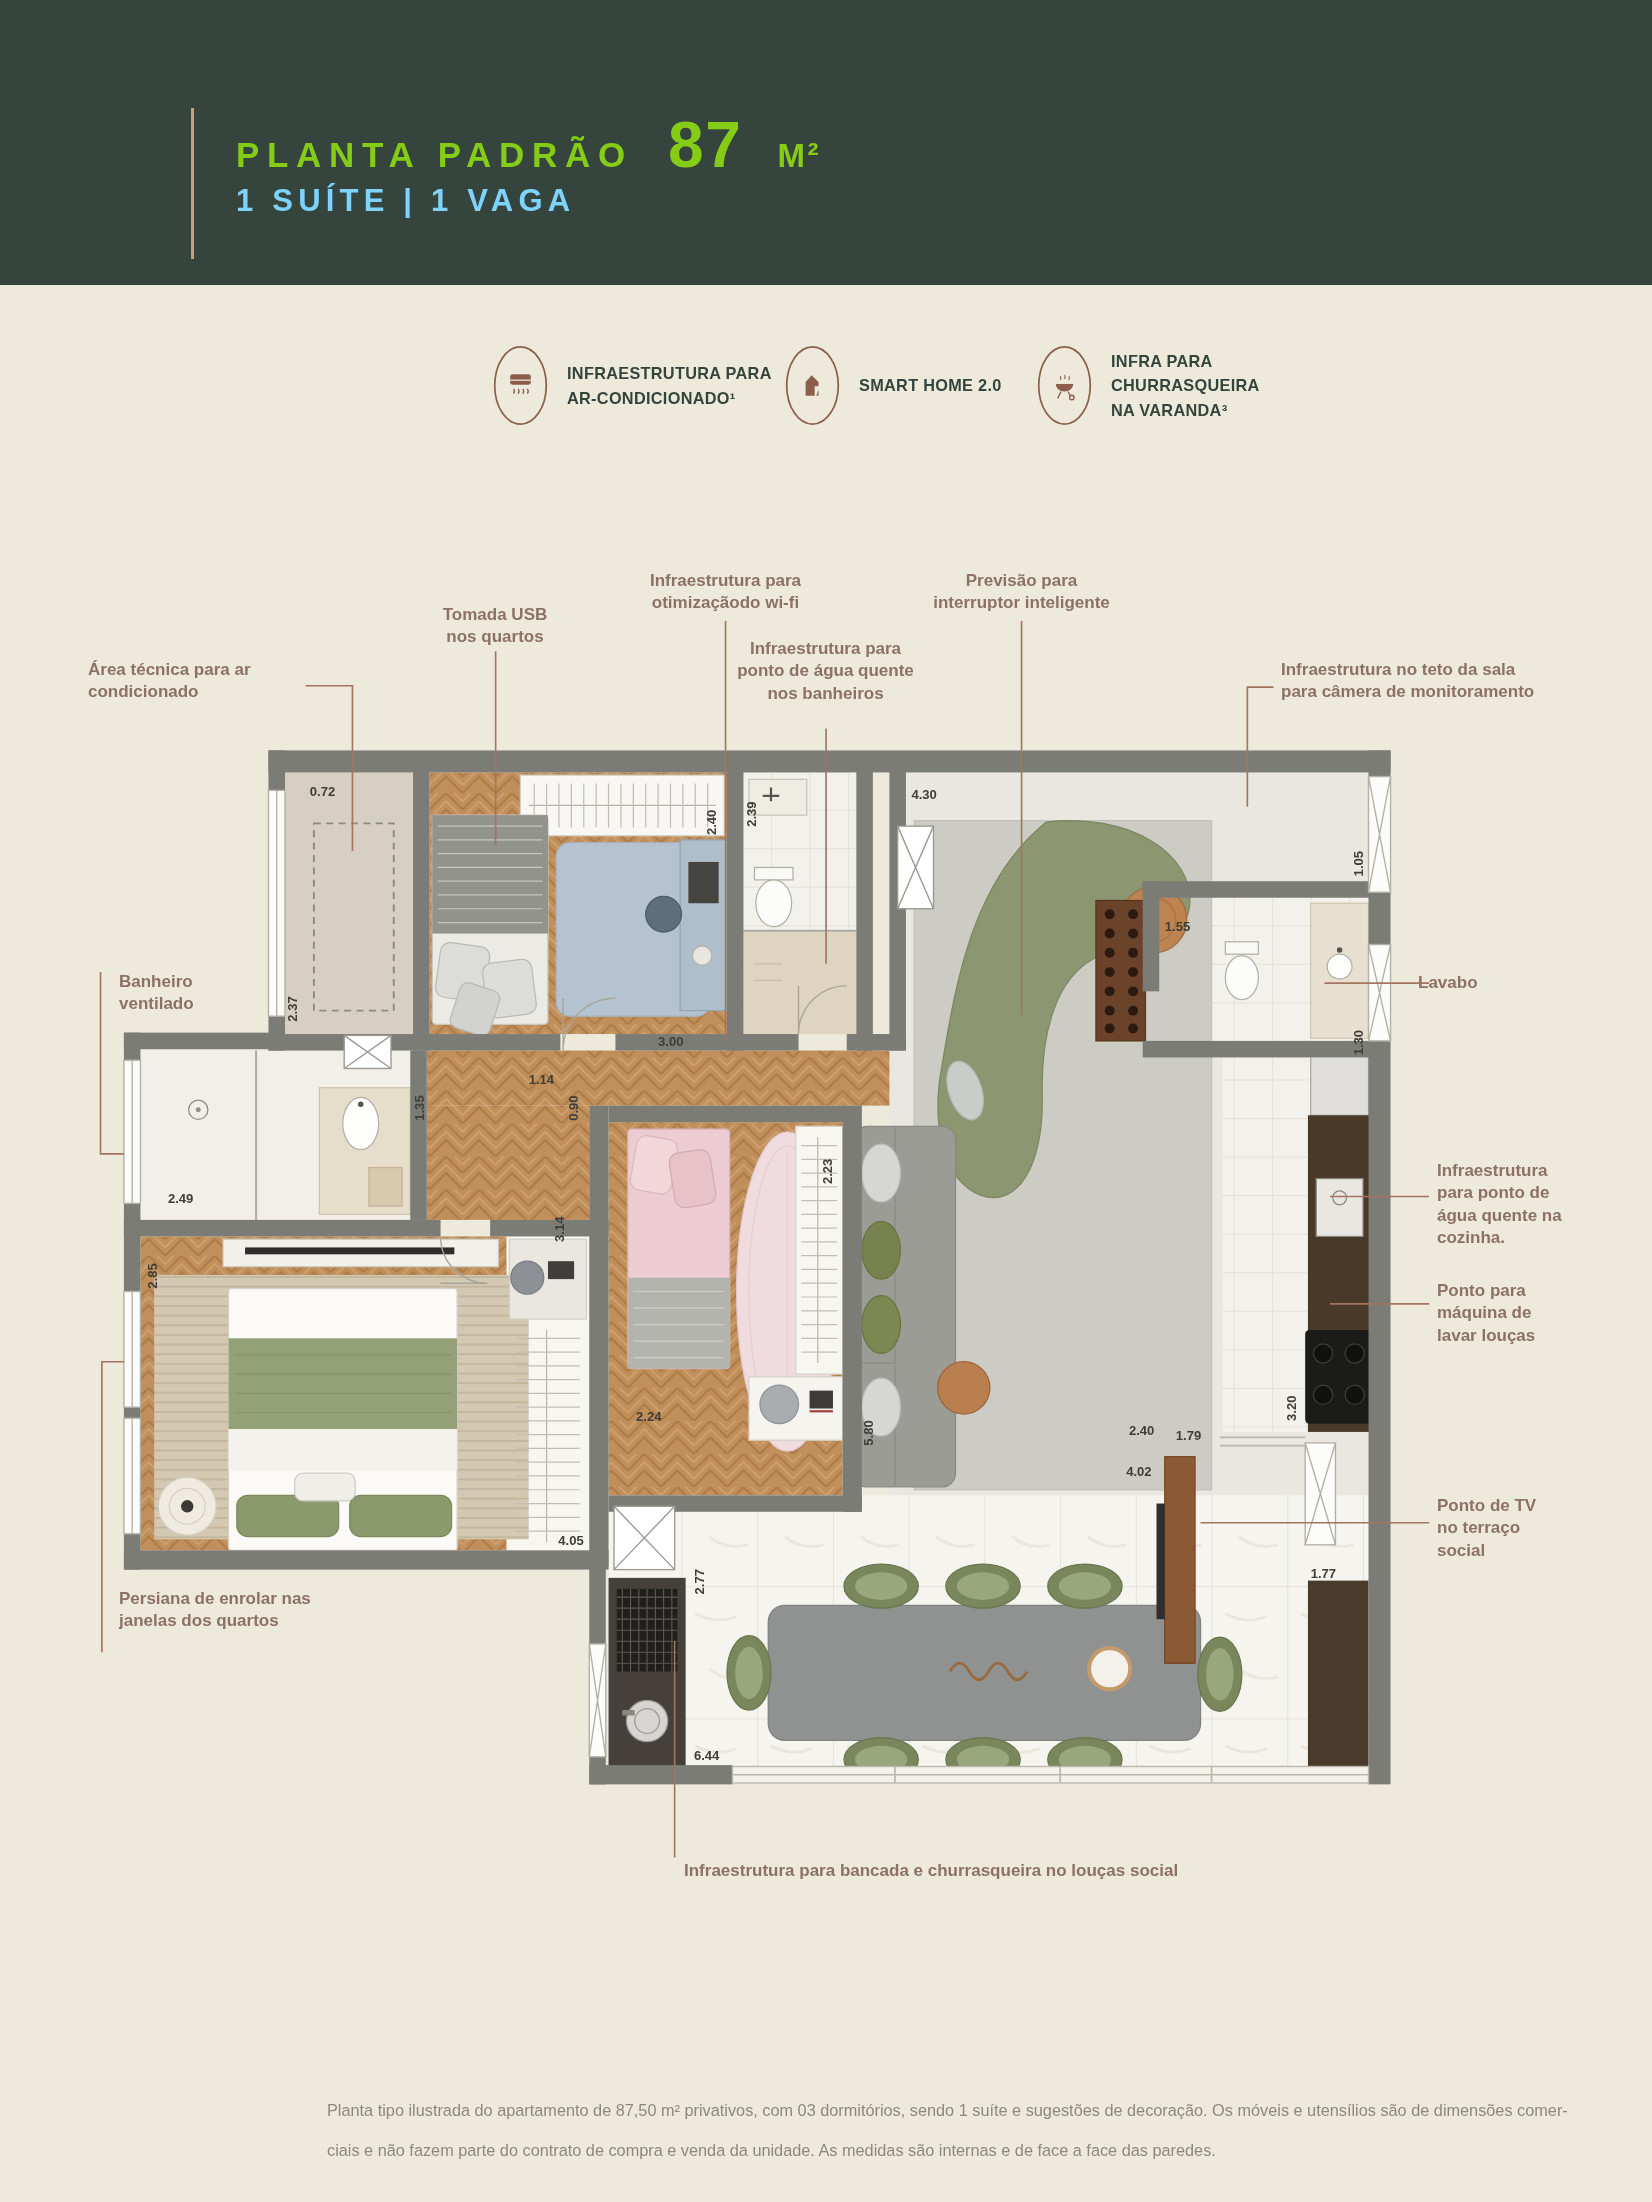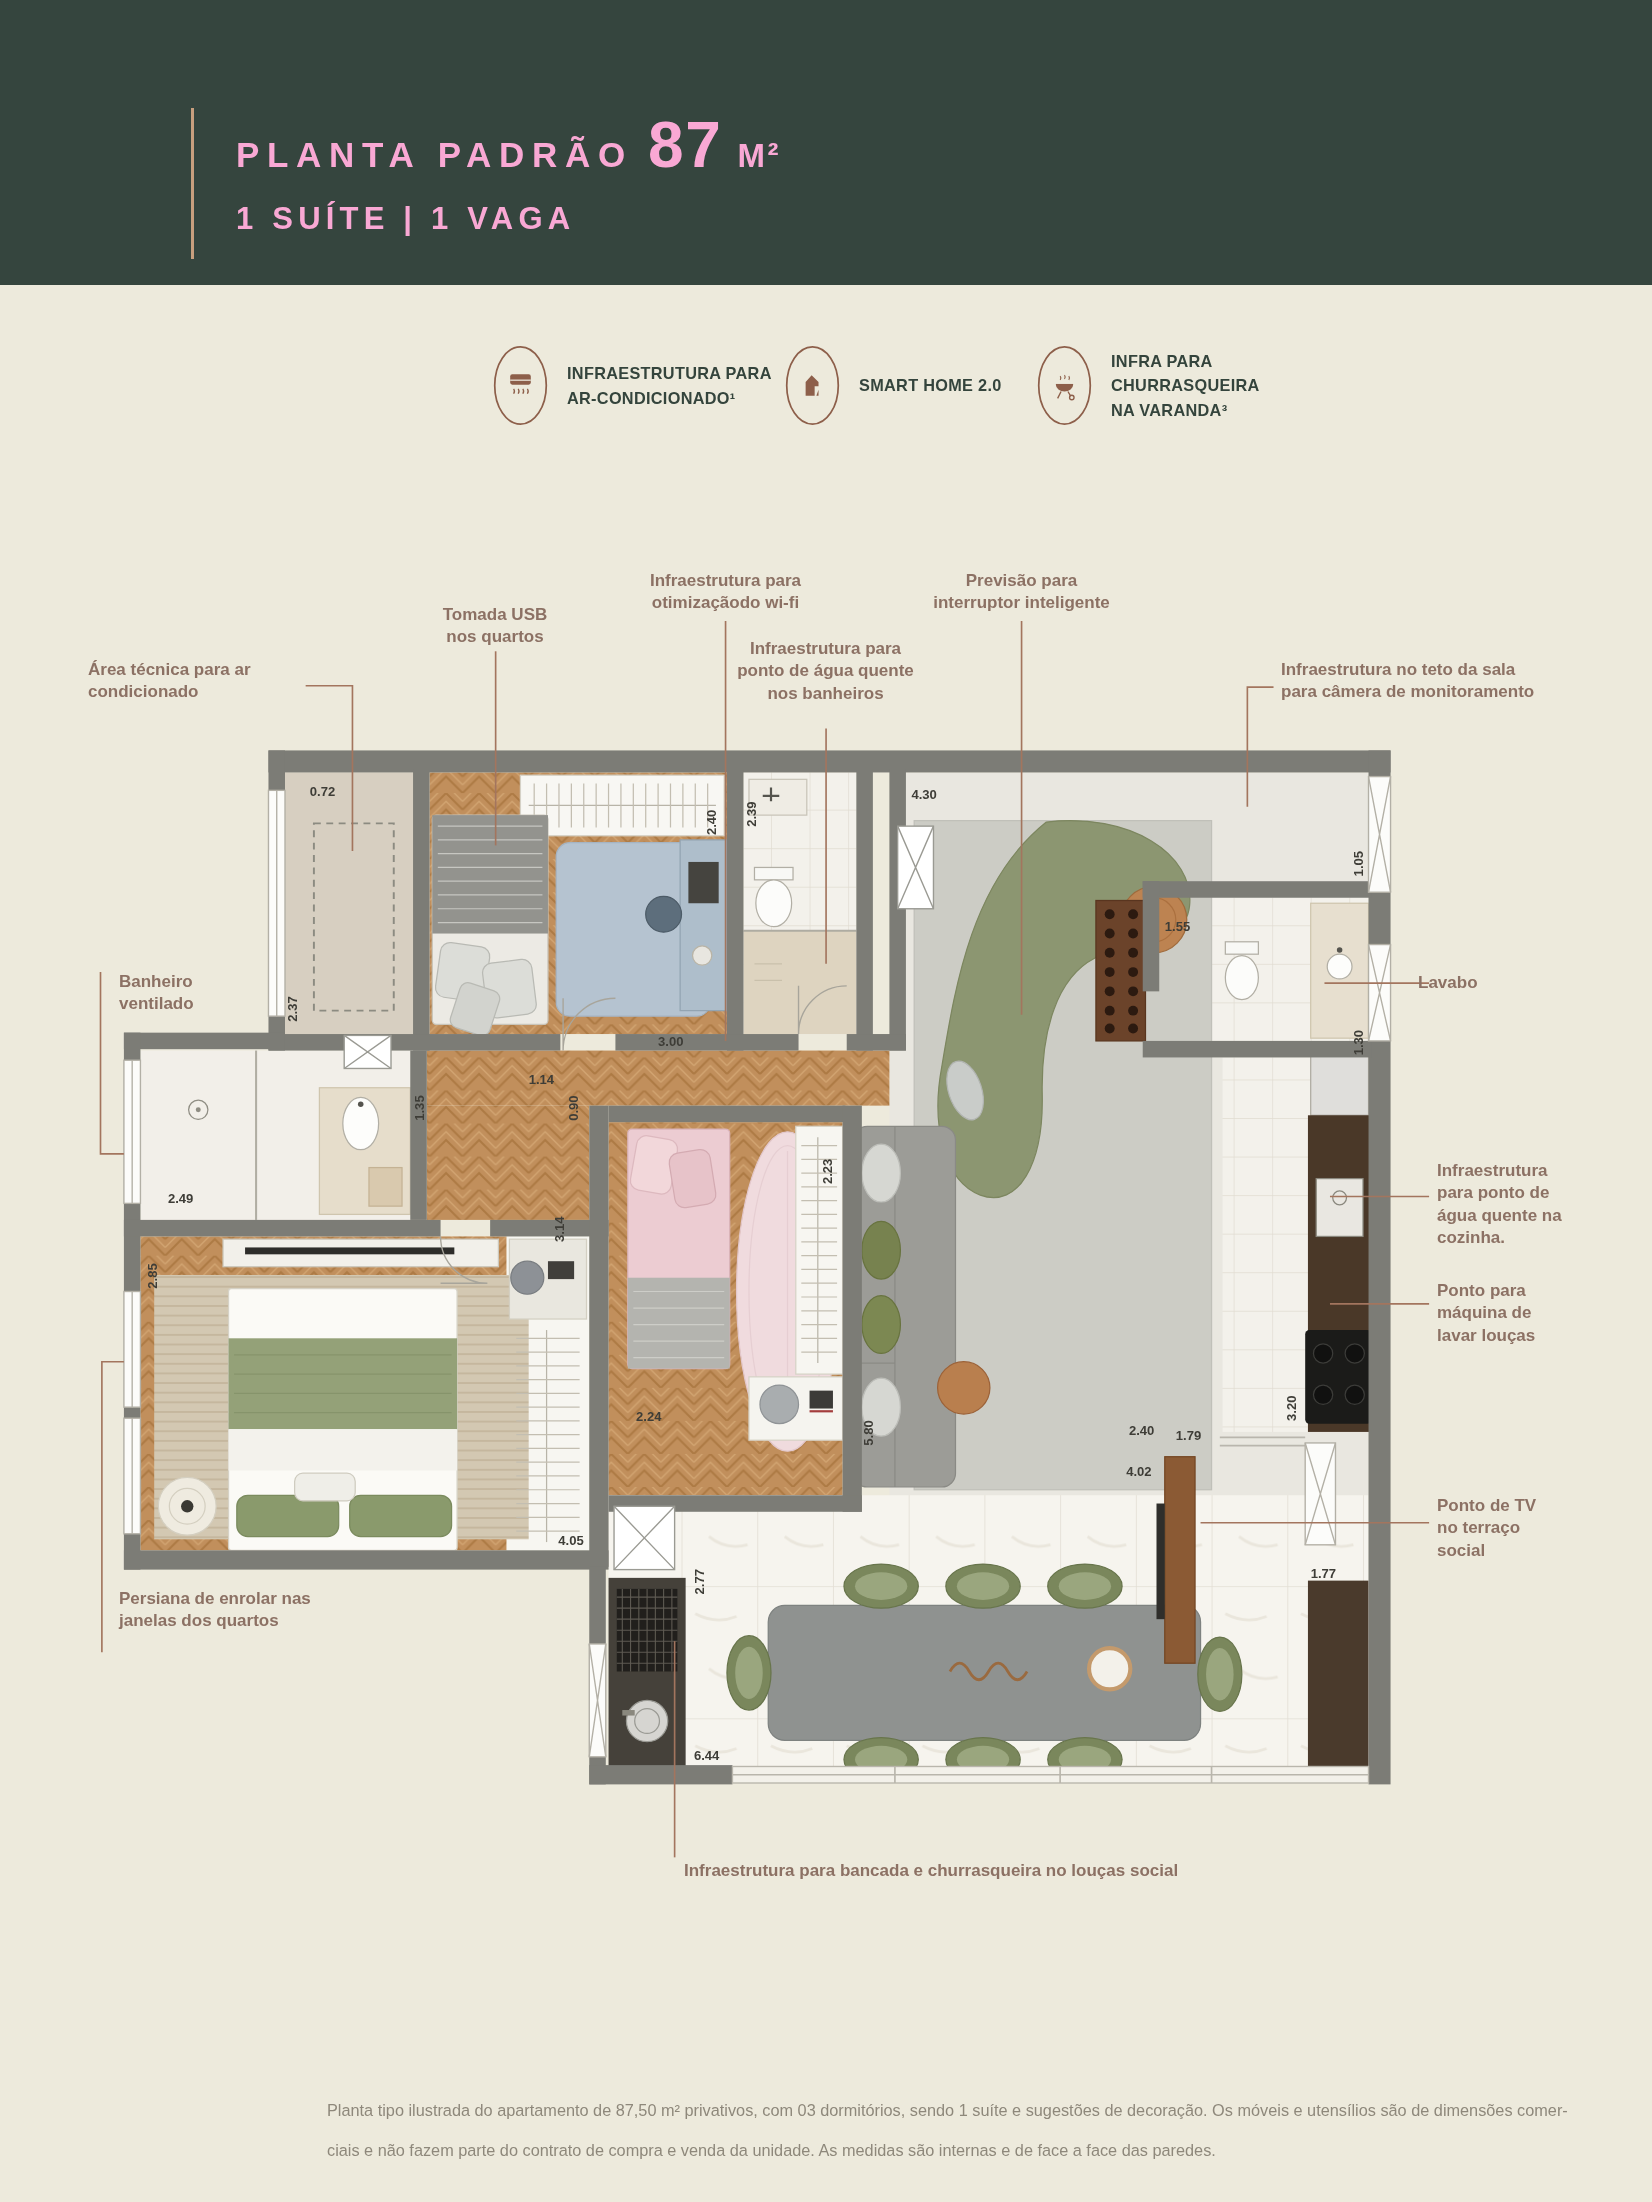--- a/index.html
+++ b/index.html
@@ -1,25 +1,25 @@
 <!DOCTYPE html>
 <html style="font-size:13.8px"><head>
 <meta charset="utf-8">
 <style>
   html,body{margin:0;padding:0;}
   .page{position:relative;width:1653px;height:2203px;background:#edeadc;overflow:hidden;
         font-family:"Liberation Sans",sans-serif;}
   
   .hdr{position:absolute;left:0;top:0;width:100%;height:285px;background:#35453e;}
   .hdr-line{position:absolute;left:191px;top:108px;width:2.6px;height:151px;background:#c89f7e;}
-  .hdr-title{position:absolute;left:236px;top:117px;display:flex;align-items:baseline;gap:15px;color:#f9a8d4;}
+  .hdr-title{position:absolute;left:236px;top:117px;display:flex;align-items:baseline;gap:35px;color:#84cc16;}
   .hdr-title .t1{font-size:35px;font-weight:700;letter-spacing:7.7px;}
   .hdr-title .t2{font-size:64px;font-weight:700;line-height:.9;letter-spacing:1.7px;}
   .hdr-title .t3{font-size:33px;font-weight:700;letter-spacing:2.6px;}
-  .hdr-sub{position:absolute;left:236px;top:201px;font-size:31px;font-weight:700;letter-spacing:5.2px;color:#f9a8d4;}
+  .hdr-sub{position:absolute;left:236px;top:183px;font-size:31px;font-weight:700;letter-spacing:5.2px;color:#7dd3fc;}
   
   .feature{position:absolute;top:344px;height:83px;display:flex;align-items:center;gap:19px;}
   .ficon{width:55px;height:83px;flex:0 0 auto;}
   .flabel{font-size:16.3px;font-weight:700;color:#34443c;letter-spacing:0.3px;line-height:1.5;white-space:pre-line;}
   
   .plan{position:absolute;left:0;top:0;width:1653px;height:2203px;}
   
   .callout{position:absolute;font-size:17px;font-weight:600;line-height:1.32;color:#8c7164;white-space:pre-line;}
   .c-center{text-align:center;}
   .c-right{text-align:left;}

